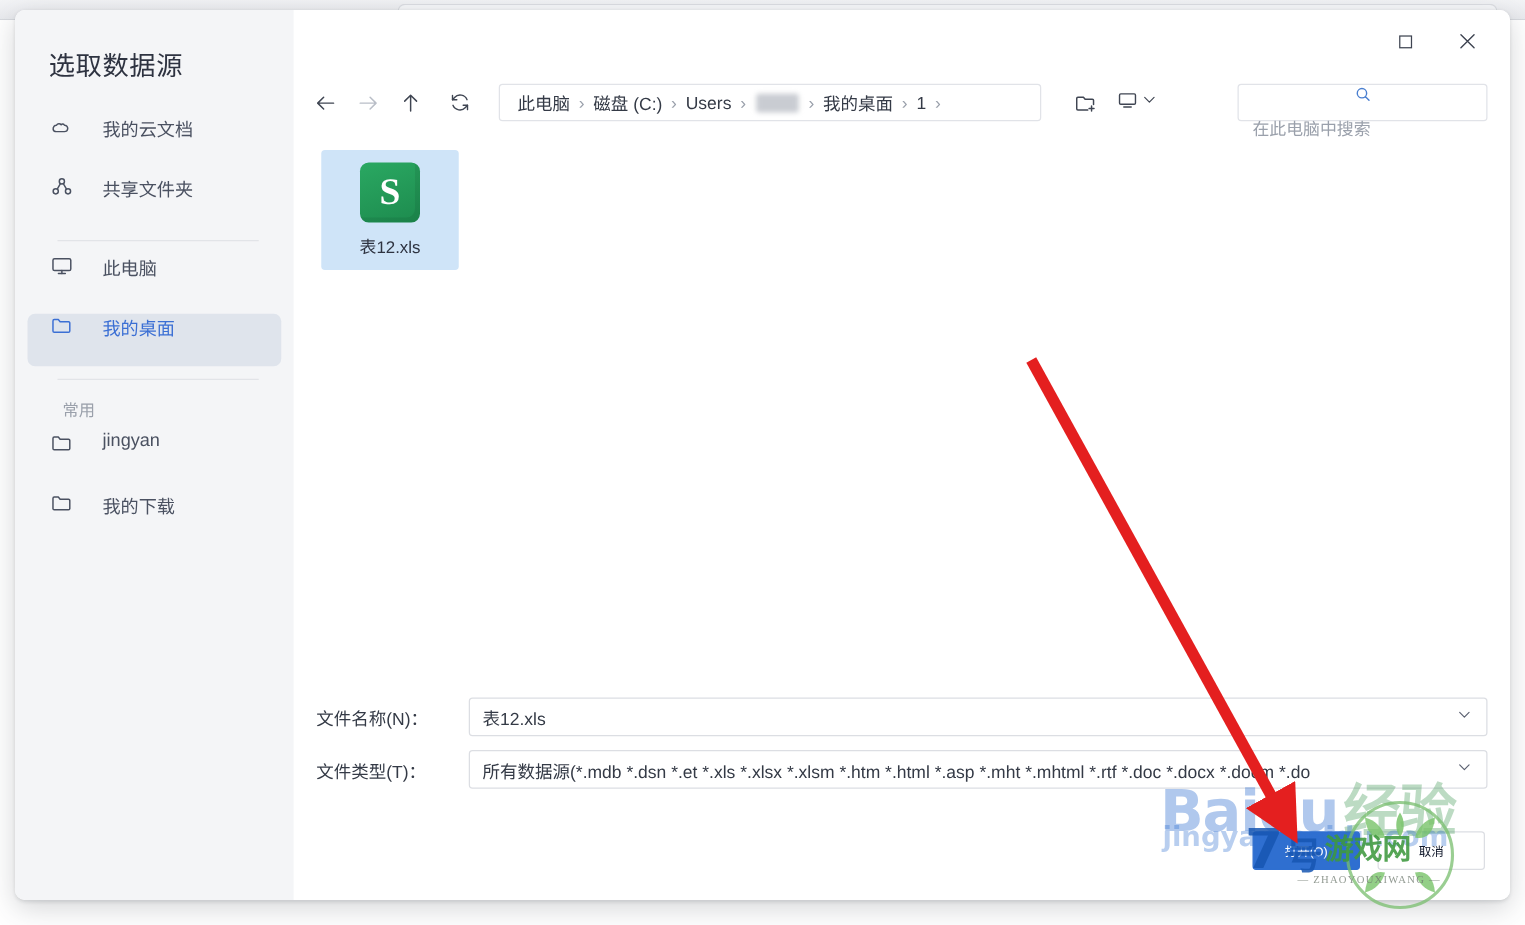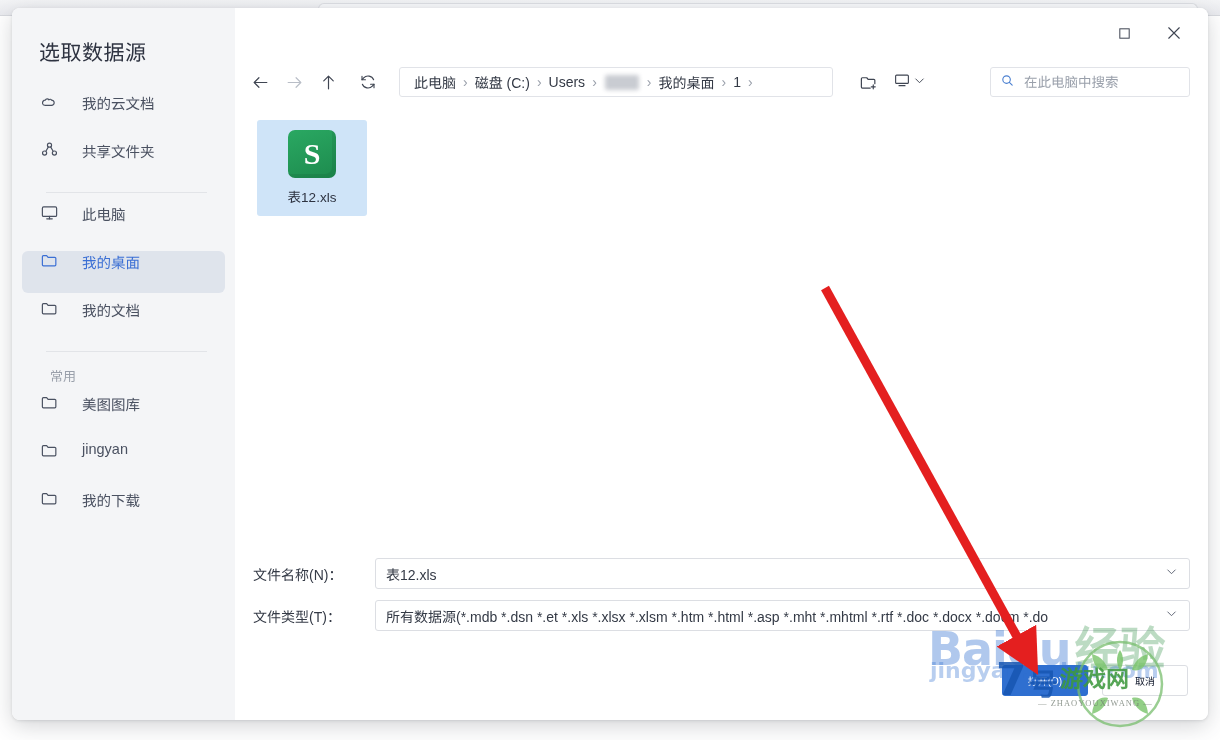--- a/index.html
+++ b/index.html
@@ -129,20 +129,21 @@
     color: #3f4552; cursor: default;
   }
   .view-btn { display: flex; align-items: center; gap: 1px; color: #3f4552; cursor: default; padding: 0 4px; }
 
   .searchbox {
     margin-left: auto;
     width: 200px; height: 30px;
     border: 1px solid #e1e3e8; border-radius: 3px;
     display: flex; align-items: center; gap: 7px; padding: 0 9px;
     background: #fff;
+    flex-direction: column;
   }
   .searchbox input {
     border: none; outline: none; font-size: 13.5px; color: #343a46;
     width: 100%; background: transparent;
     font-family: "Liberation Sans", "DejaVu Sans", sans-serif;
   }
   .searchbox input::placeholder { color: #9aa0ab; }
 
   
   .filegrid {
@@ -295,42 +296,26 @@
 
         <div class="nav-item selected">
           <span class="ico">
             <svg viewBox="0 0 24 24" width="19" height="19" fill="none" stroke="currentColor" stroke-width="1.5" stroke-linecap="round" stroke-linejoin="round">
               <path d="M3 7.2a1.3 1.3 0 0 1 1.3-1.3h4.1l1.8 2.1h8.5A1.3 1.3 0 0 1 20 9.3v8.2a1.3 1.3 0 0 1-1.3 1.3H4.3A1.3 1.3 0 0 1 3 17.5z"></path>
             </svg>
           </span>
           <span>我的桌面</span>
         </div>
 
-        <div class="nav-item">
-          <span class="ico">
-            <svg viewBox="0 0 24 24" width="19" height="19" fill="none" stroke="currentColor" stroke-width="1.5" stroke-linecap="round" stroke-linejoin="round">
-              <path d="M3 7.2a1.3 1.3 0 0 1 1.3-1.3h4.1l1.8 2.1h8.5A1.3 1.3 0 0 1 20 9.3v8.2a1.3 1.3 0 0 1-1.3 1.3H4.3A1.3 1.3 0 0 1 3 17.5z"></path>
-            </svg>
-          </span>
-          <span>我的文档</span>
-        </div>
 
         <div class="nav-sep"></div>
 
         <div class="nav-group-title">常用</div>
 
 
-        <div class="nav-item">
-          <span class="ico">
-            <svg viewBox="0 0 24 24" width="19" height="19" fill="none" stroke="currentColor" stroke-width="1.5" stroke-linecap="round" stroke-linejoin="round">
-              <path d="M3 7.2a1.3 1.3 0 0 1 1.3-1.3h4.1l1.8 2.1h8.5A1.3 1.3 0 0 1 20 9.3v8.2a1.3 1.3 0 0 1-1.3 1.3H4.3A1.3 1.3 0 0 1 3 17.5z"></path>
-            </svg>
-          </span>
-          <span>美图图库</span>
-        </div>
 
         <div class="nav-item">
           <span class="ico">
             <svg viewBox="0 0 24 24" width="19" height="19" fill="none" stroke="currentColor" stroke-width="1.5" stroke-linecap="round" stroke-linejoin="round">
               <path d="M3 7.2a1.3 1.3 0 0 1 1.3-1.3h4.1l1.8 2.1h8.5A1.3 1.3 0 0 1 20 9.3v8.2a1.3 1.3 0 0 1-1.3 1.3H4.3A1.3 1.3 0 0 1 3 17.5z"></path>
             </svg>
           </span>
           <span>jingyan</span>
         </div>
 

